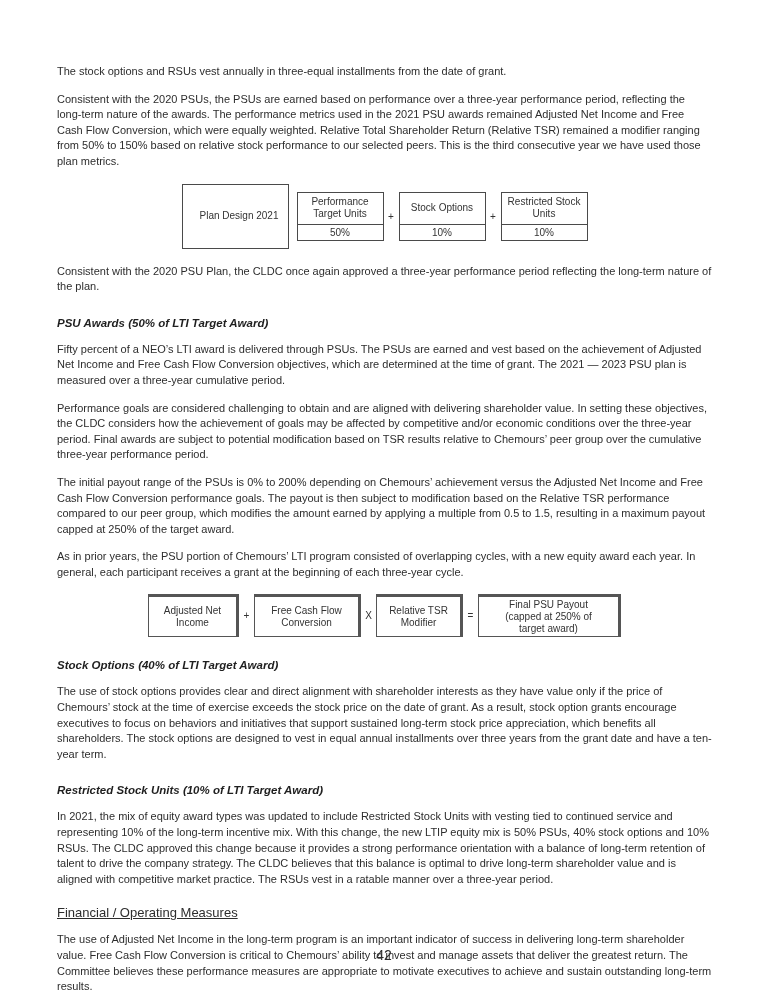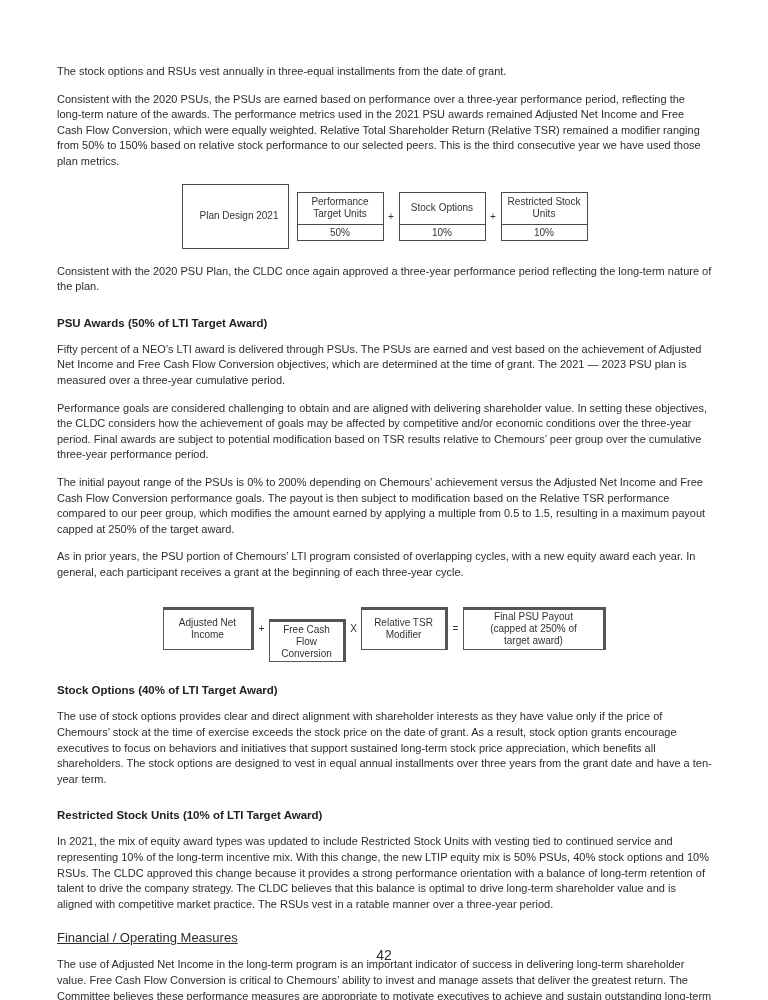--- a/index.html
+++ b/index.html
@@ -20,20 +20,21 @@
     top: 64px;
     width: 655px;
   }
   p.body-para {
     margin: 0 0 12px 0;
     line-height: 15.6px;
   }
   .section-heading {
     font-size: 11.5px;
     font-weight: bold;
+    font-style: italic;
     color: #1f1f1f;
     margin: 21px 0 12px 0;
     line-height: 14px;
   }
   .underline-heading {
     font-size: 13px;
     text-decoration: underline;
     margin: 19px 0 12px 0;
     line-height: 14px;
   }
@@ -92,21 +93,21 @@
     height: 43px;
     display: flex;
     align-items: center;
     justify-content: center;
     padding: 2px 12px;
     border: 1px solid #555;
     border-top-width: 3px;
     border-right-width: 3px;
   }
   .fb-1 { width: 91px; }
-  .fb-2 { width: 77px; margin-top: 25px; }
+  .fb-2 { width: 107px; }
   .fb-3 { width: 87px; }
   .fb-4 { width: 143px; }
   .page-number {
     position: absolute;
     left: 0;
     right: 0;
     bottom: 37px;
     text-align: center;
     font-size: 14px;
     color: #2d2d2d;

